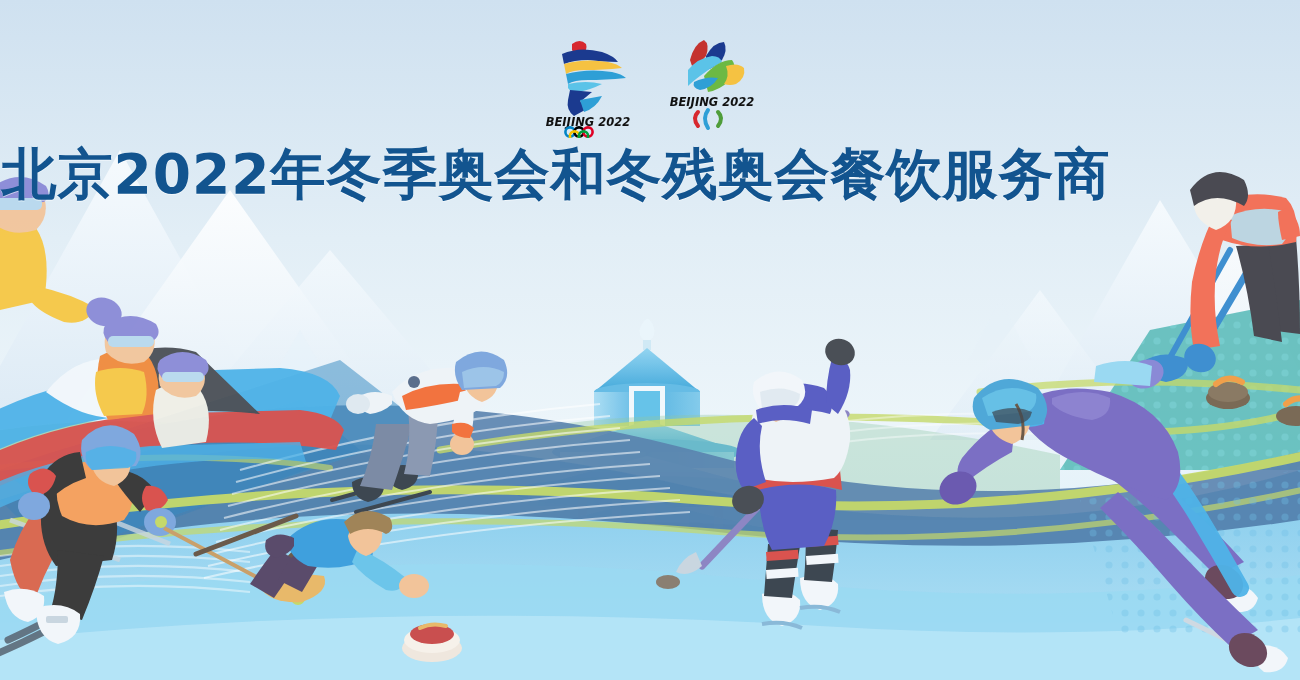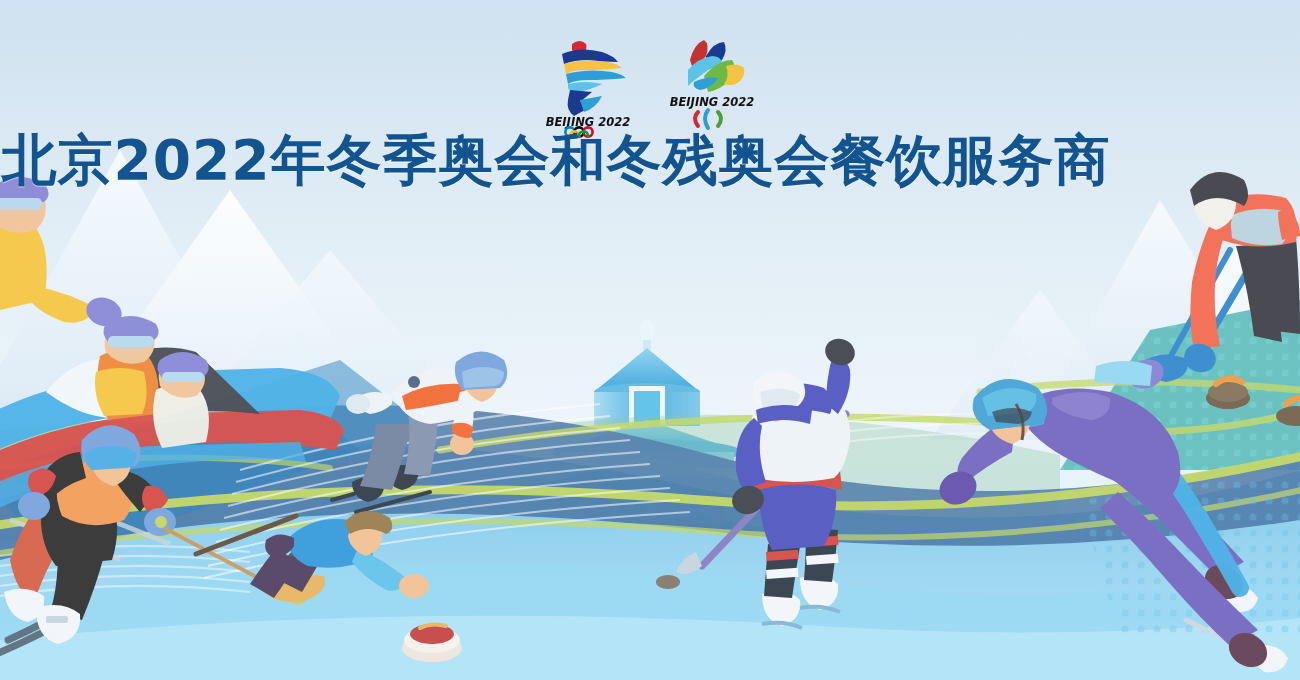--- a/index.html
+++ b/index.html
@@ -9,21 +9,21 @@
     position:relative;
     width:1300px;height:680px;
     overflow:hidden;
     background:linear-gradient(180deg,#cfe1f0 0%,#d9e8f3 22%,#e6f0f7 45%,#eaf3f9 60%,#dceef8 78%,#bfe2f4 100%);
   }
   .layer{position:absolute;inset:0;}
   .layer svg{display:block;width:1300px;height:680px;}
 
   
   #title-wrap{
-    position:absolute;left:0;top:132px;width:1112px;
+    position:absolute;left:0;top:146px;width:1112px;
     text-align:center;z-index:60;
   }
   #main-title{
     font-family:"DejaVu Sans","Liberation Sans",sans-serif;
     font-size:55px;
     font-weight:bold;
     letter-spacing:1px;
     color:#12548f;
     white-space:nowrap;
     text-shadow:0 1px 0 rgba(255,255,255,.55);

